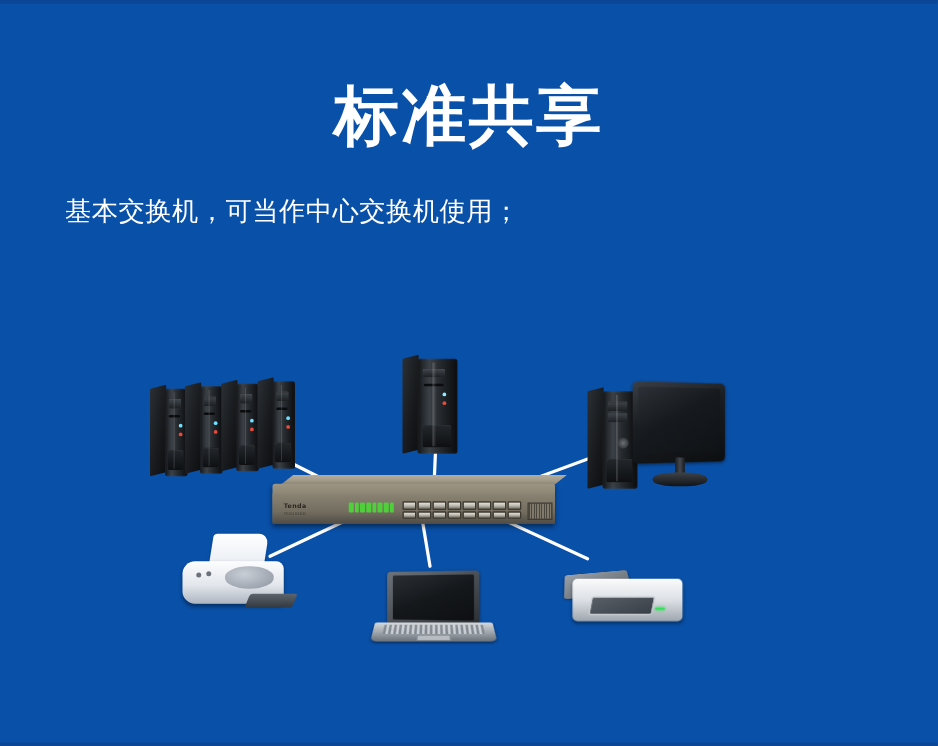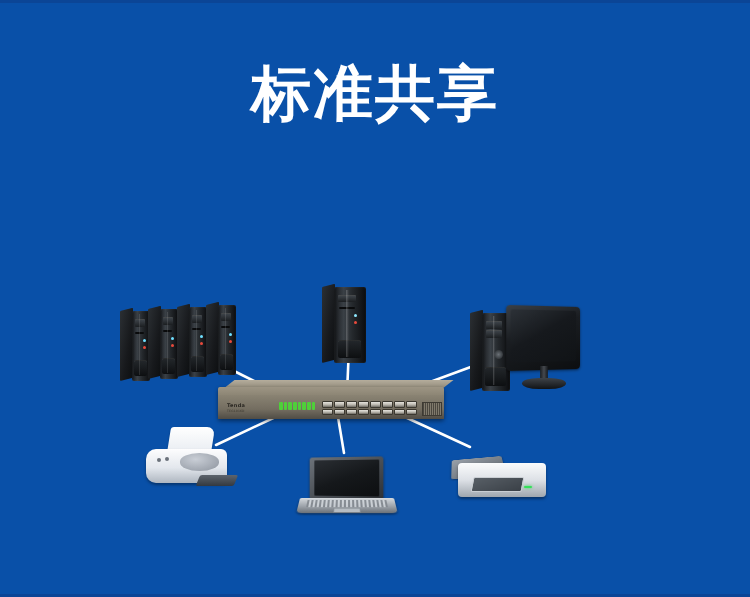--- a/index.html
+++ b/index.html
@@ -13,21 +13,21 @@
     position:relative;width:750px;height:597px;
     background:#0950a8;overflow:hidden;
   }
   .edge-top{position:absolute;left:0;top:0;width:750px;height:3px;background:#0b4596;}
   .edge-bottom{position:absolute;left:0;bottom:0;width:750px;height:3px;background:#0b4596;}
 
   
   .title{
     position:absolute;left:0;top:64px;width:750px;
     text-align:center;color:#ffffff;
-    font-size:60px;line-height:58px;font-weight:bold;
+    font-size:52px;line-height:58px;font-weight:bold;
     letter-spacing:2px;
   }
   .subtitle{
     position:absolute;left:52px;top:153px;width:655px;
     color:#ffffff;font-size:21px;line-height:33px;font-weight:normal;
     letter-spacing:0.4px;
   }
   .subtitle .ln{display:block;}
 
   
@@ -228,20 +228,21 @@
 <body>
 
 <div class="page">
 
   <div class="edge-top"></div>
   <div class="edge-bottom"></div>
 
   <div class="title">标准共享</div>
 
   <div class="subtitle">
+    <span class="ln">基本交换机，可当作中心交换机使用；</span>
   </div>
 
   <div class="diagram">
 
     <svg class="link-layer" viewBox="0 0 750 290" preserveAspectRatio="none">
       <g stroke="#ffffff" stroke-width="2.6" stroke-linecap="round" fill="none">
         <line x1="288" y1="133" x2="222" y2="100"></line>
         <line x1="347" y1="128" x2="350" y2="60"></line>
         <line x1="392" y1="131" x2="487" y2="96"></line>
         <line x1="284" y1="148" x2="216" y2="180"></line>

